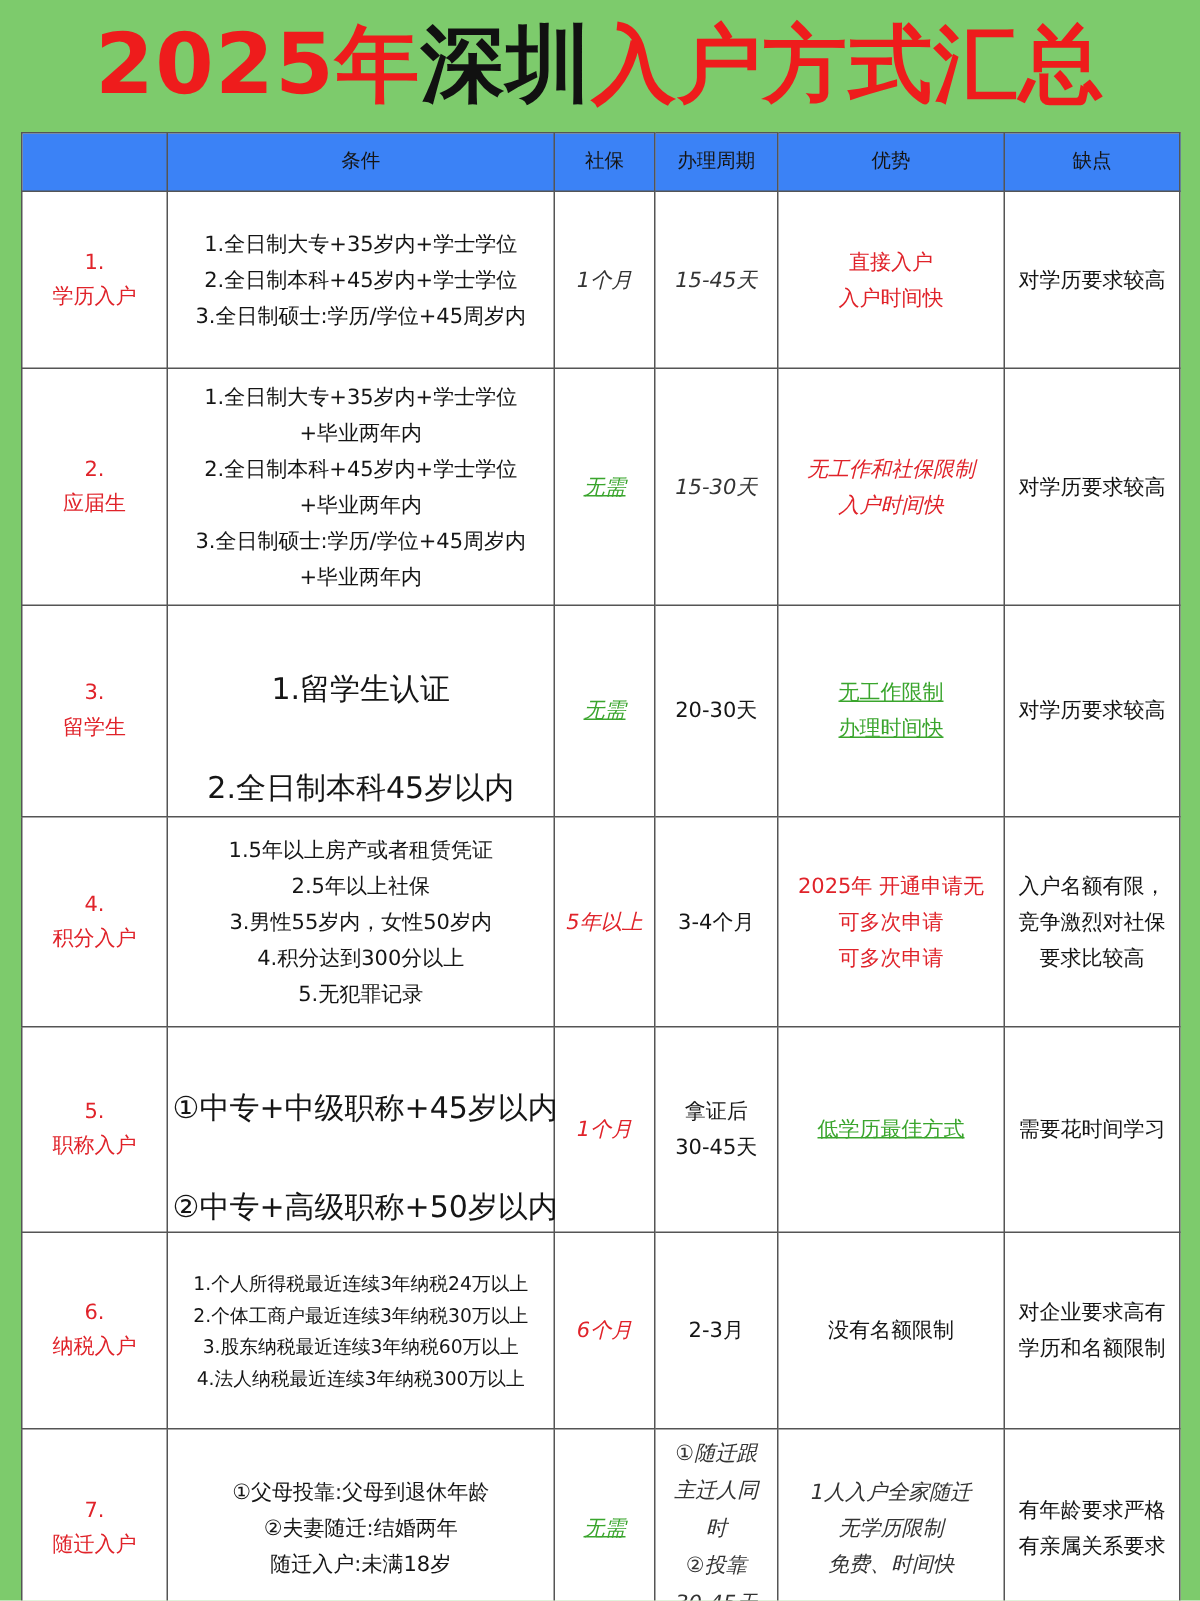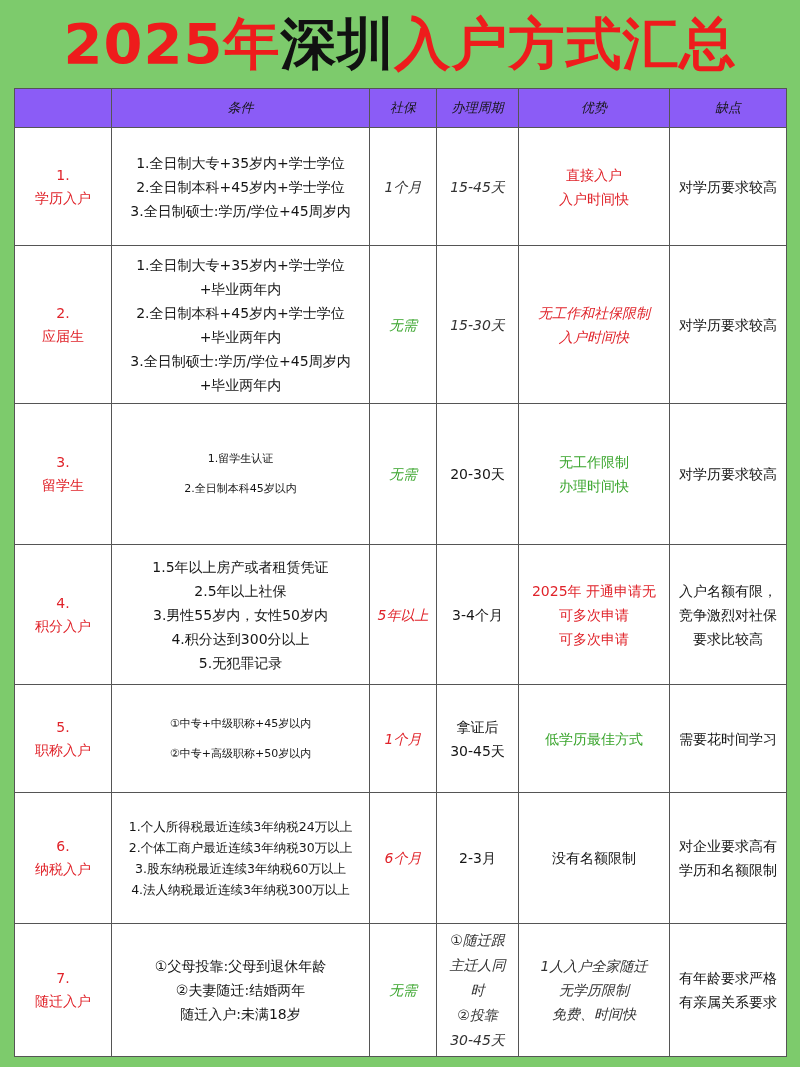--- a/index.html
+++ b/index.html
@@ -16,28 +16,28 @@
     .title .black { color: #111111; text-align: center; }
     table {
       position: absolute; left: 14px; top: 88px; width: 772px;
       border-collapse: collapse; table-layout: fixed; background: #ffffff;
     }
     td, th {
       border: 1.5px solid #555555; text-align: center; vertical-align: middle;
       padding: 2px 3px; color: #151515; font-size: 14px; line-height: 24px;
       word-break: break-all;
     }
-    th { background: #8b5cf6; font-weight: normal; font-size: 13px; height: 34px; font-style: italic; }
+    th { background: #3b82f6; font-weight: normal; font-size: 13px; height: 34px; }
     .name { color: #e0232a; font-size: 14px; line-height: 23px; }
     .cond div { font-size: 14px; line-height: 24px; white-space: nowrap; }
-    .cond.big div { font-size: 11px; line-height: 30px; }
+    .cond.big div { font-size: 20px; line-height: 30px; margin-top: 36px; }
     .cond.small div { font-size: 12.5px; line-height: 21px; }
     .italic { font-style: italic; }
     .red { color: #e0232a; }
-    .green { color: #3aa52d; }
+    .green { color: #3aa52d; text-decoration: underline; }
     .gray { color: #333333; }
     .lines div { line-height: 24px; }
   </style>
 </head>
 <body>
 
 <div class="title"><span class="red">2025年</span><span class="black">深圳</span><span class="red">入户方式汇总</span></div>
 
 <table>
   <colgroup>

